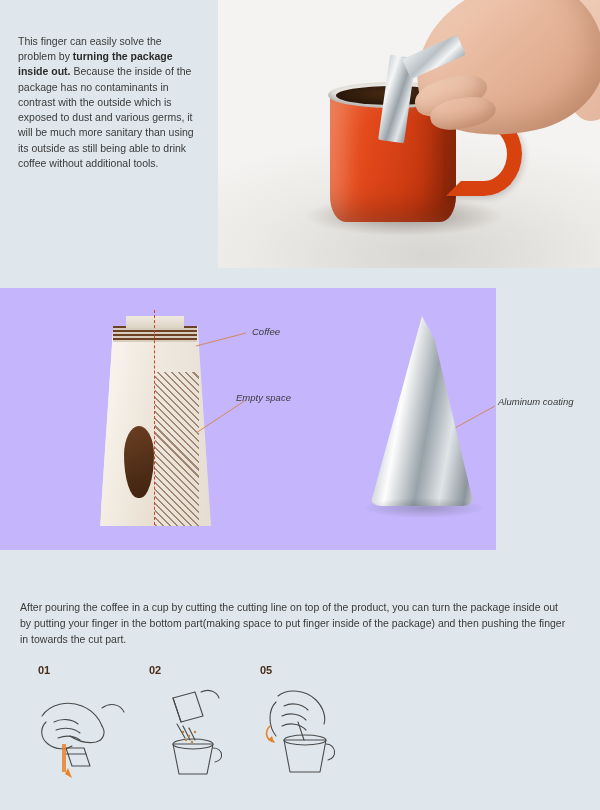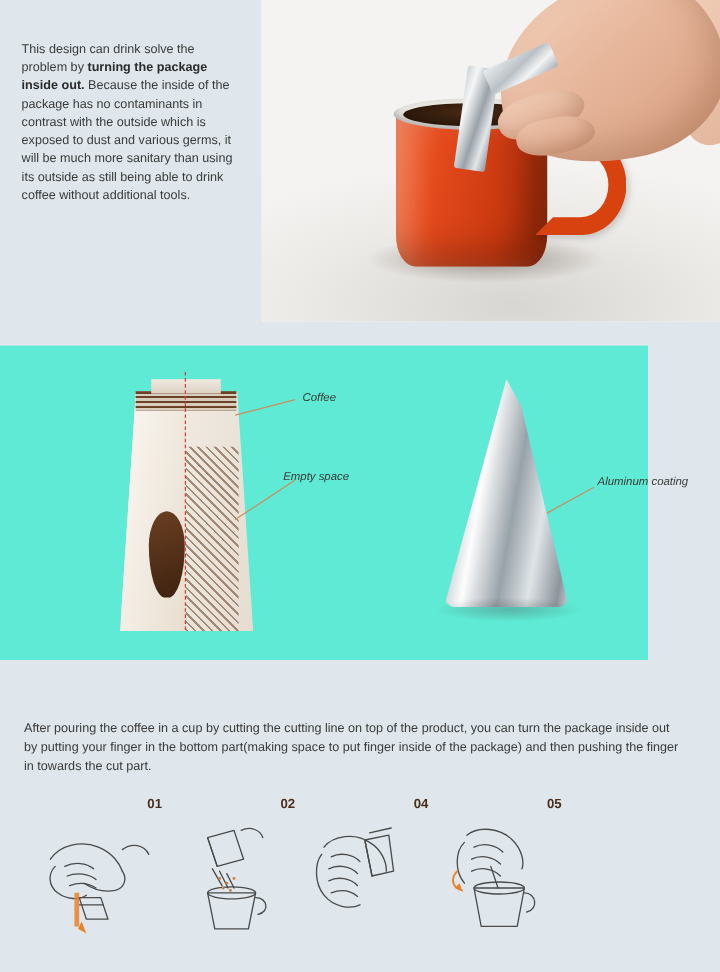--- a/index.html
+++ b/index.html
@@ -133,22 +133,22 @@
   .arm{
     position:absolute;left:330px;top:-40px;width:120px;height:150px;
     background:linear-gradient(160deg,#f4d5c0,#e0b096);
     border-radius:20px;
     transform:rotate(-22deg);
   }
 
   
   #structure-banner{left:0;top:268px;width:200px;}
   .structure-body{
-    position:absolute;left:0;top:288px;width:540px;height:262px;
-    background:#5eead4;
+    position:absolute;left:0;top:288px;width:496px;height:262px;
+    background:#c4b5fd;
   }
 
   
   .prod-l{position:absolute;left:100px;top:22px;width:110px;height:215px;}
   .prod-l .outline{
     position:absolute;left:0;top:16px;width:110px;height:200px;
     background:linear-gradient(100deg,#f6f3ee 0%,#efe9e0 40%,#e6ddd1 100%);
     clip-path:polygon(12% 0%, 88% 0%, 100% 100%, 0% 100%);
     border-left:1px solid #b9b2a7;
   }
@@ -209,42 +209,41 @@
     position:absolute;left:0;top:582px;width:600px;height:228px;
     background:#dfe7ec;
   }
   .howto-text{
     position:absolute;left:20px;top:18px;width:548px;
     font-size:10.5px;line-height:1.5;color:#3a3a3a;
   }
   .steps{
     position:absolute;left:24px;top:82px;width:556px;height:130px;
     display:flex;
-    text-align:right;
   }
   .step{width:111px;position:relative;}
   .step-num{
     font-size:11px;font-weight:bold;color:#4a2e1c;
     margin-left:14px;
   }
   .step-art{position:relative;width:106px;height:100px;margin-top:6px;margin-left:8px;}
   svg{display:block;}
 </style>
 </head>
 <body>
 
 <div class="page">
 
   <div class="banner" id="concept-banner">
     <span>CONCEPT</span>
   </div>
 
   <div class="concept-body">
     <div class="concept-text">
-      <span>This design can drink solve the problem by </span><b>turning the package inside out.</b><span> Because the inside of the package has no contaminants in contrast with the outside which is exposed to dust and various germs, it will be much more sanitary than using its outside as still being able to drink coffee without additional tools.</span>
+      <span>This finger can easily solve the problem by </span><b>turning the package inside out.</b><span> Because the inside of the package has no contaminants in contrast with the outside which is exposed to dust and various germs, it will be much more sanitary than using its outside as still being able to drink coffee without additional tools.</span>
     </div>
   </div>
 
   <div class="photo">
     <div class="bg"></div>
     <div class="mug-shadow"></div>
     <div class="mug-body"></div>
     <div class="mug-handle"></div>
     <div class="mug-rim"></div>
     <div class="mug-inner"></div>
@@ -338,38 +337,20 @@
                 <circle cx="46" cy="54" r="1.2"></circle>
               <circle cx="52" cy="50" r="1.2"></circle>
                 <circle cx="43" cy="58" r="1.2"></circle>
               <circle cx="49" cy="60" r="1.2"></circle>
             </g>
           </svg>
         </div>
       </div>
 
 
-      <div class="step">
-        <div class="step-num">04</div>
-        <div class="step-art">
-          <svg width="106" height="100" viewBox="0 0 106 100">
-            <g fill="none" stroke="#4a4a4a" stroke-width="1.1" stroke-linecap="round" stroke-linejoin="round">
-              <path d="M16 24 C24 14 42 12 54 20 C64 26 68 36 68 44"></path>
-              <path d="M22 32 C30 28 40 30 46 36"></path>
-              <path d="M20 42 C28 38 38 40 44 46"></path>
-              <path d="M20 52 C28 48 38 50 44 56"></path>
-              <path d="M22 62 C30 59 38 60 44 65"></path>
-              <path d="M14 30 C8 38 8 54 16 64 C24 74 38 76 46 72"></path>
-              <path d="M50 18 L70 14 L74 44 L56 48 Z"></path>
-              <path d="M50 18 L56 48"></path>
-              <path d="M54 12 L72 8"></path>
-            </g>
-          </svg>
-        </div>
-      </div>
 
       <div class="step">
         <div class="step-num">05</div>
         <div class="step-art">
           <svg width="106" height="100" viewBox="0 0 106 100">
             <g fill="none" stroke="#4a4a4a" stroke-width="1.1" stroke-linecap="round" stroke-linejoin="round">
               <path d="M24 14 C34 6 52 8 62 18 C70 26 72 36 70 42"></path>
               <path d="M30 24 C38 20 48 22 54 28"></path>
               <path d="M28 34 C36 30 46 32 52 38"></path>
               <path d="M28 44 C36 40 46 42 52 48"></path>

